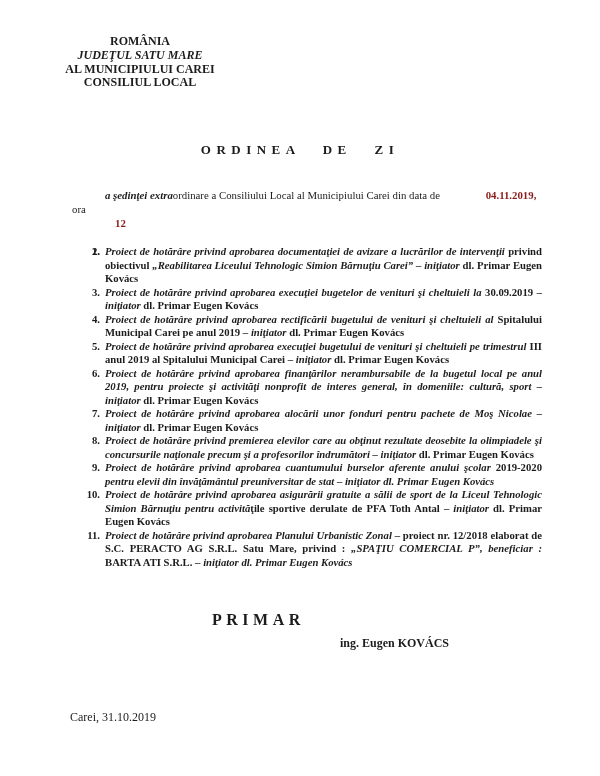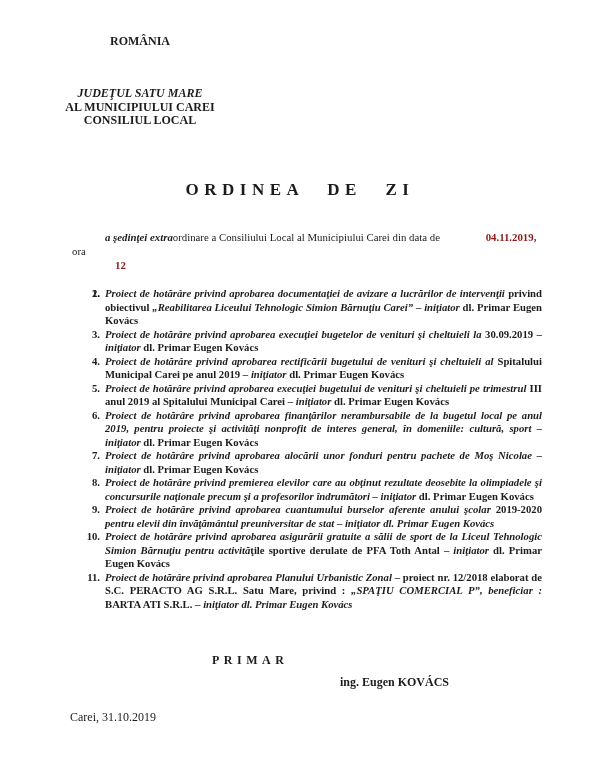--- a/index.html
+++ b/index.html
@@ -14,25 +14,25 @@
   }
   .header-block {
     padding-top:35px;
     margin-left:40px;
     width:200px;
     text-align:center;
     font-size:12px;
     line-height:13.8px;
   }
   .hl-b  { font-weight:bold; }
-  .hl-bi { font-weight:bold; font-style:italic;margin-top:38px; }
+  .hl-bi { font-weight:bold; font-style:italic; }
   .doc-title {
     margin-top:52px;
     text-align:center;
-    font-size:17px;
+    font-size:13px;
     font-weight:bold;
     letter-spacing:5.5px;
     word-spacing:14px;
   }
   .subtitle {
     margin:30px 56px 0 72px;
     font-size:10.8px;
     line-height:14px;
     text-indent:33px;
   }
@@ -51,21 +51,21 @@
     position:absolute; left:0; top:0;
     width:28px; text-align:right;
     font-weight:bold; font-style:normal;
   }
   .s-bi  { font-weight:bold; font-style:italic; }
   .s-b   { font-weight:bold; }
   .s-r   { font-weight:normal; font-style:normal; }
   .s-red { font-weight:bold; color:var(--red);padding-left:43px; }
   .sig-title {
     margin-top:42px; margin-left:212px;
-    font-size:12px; font-weight:bold; letter-spacing:4.5px;
+    font-size:16px; font-weight:bold; letter-spacing:4.5px;
   }
   .sig-name {
     margin-top:7px; margin-left:340px;
     font-size:12px; font-weight:bold;
   }
   .doc-footer {
     position:absolute; left:70px; top:710px;
     font-size:12px;
   }
 </style>

